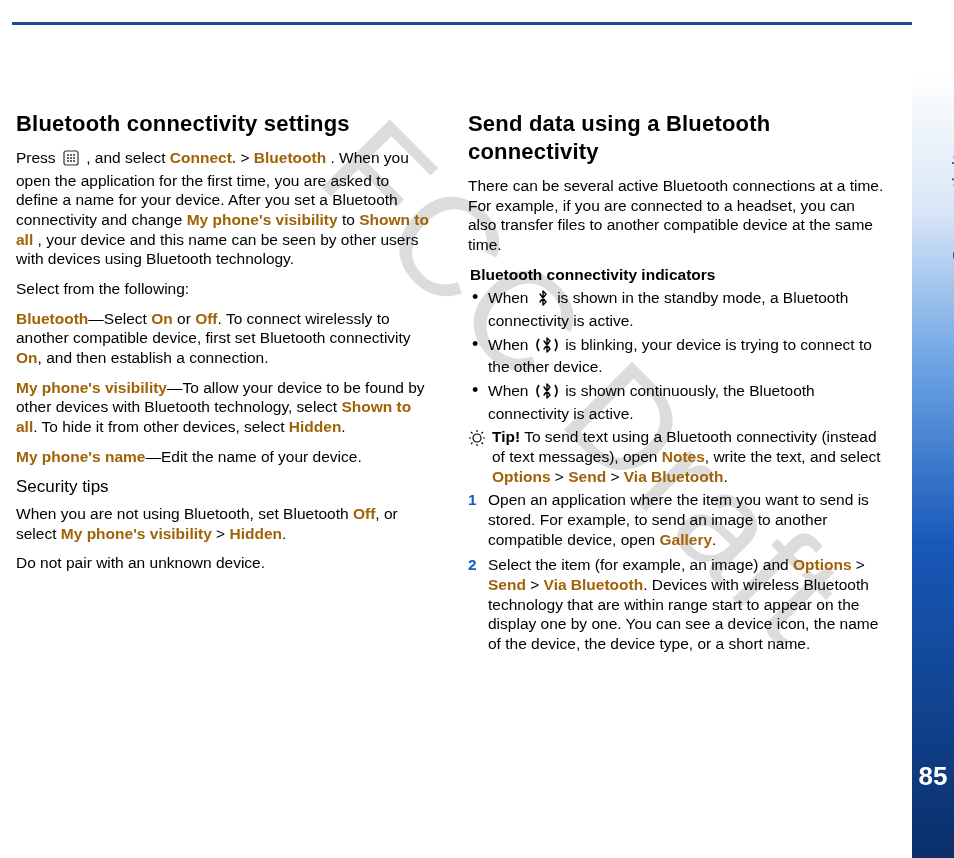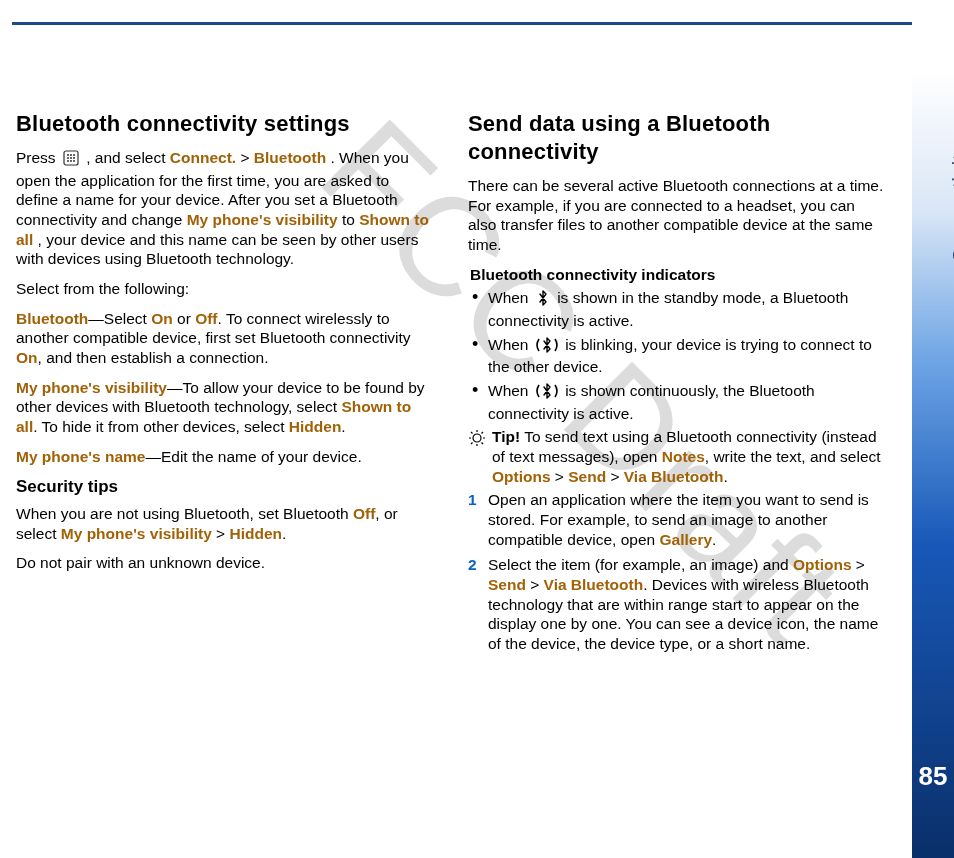--- a/index.html
+++ b/index.html
@@ -4,21 +4,21 @@
 <style>
   * { box-sizing: border-box; margin: 0; padding: 0; }
   html, body { width: 954px; height: 858px; font-family: "Segoe UI", Arial, sans-serif; color: #000; background: #fff; }
   .page { position: relative; width: 954px; height: 858px; padding: 0; }
   .topbar { position: absolute; top: 22px; right: 42px; width: 900px; height: 3px; background: #1e4a8a; }
   .sidebar { position: absolute; top: 28px; right: 0; width: 42px; height: 832px; background: linear-gradient(to top, #0a2f69 0%, #1858b8 38%, #6ea5e5 60%, #d9e6f6 78%, #ffffff 95%); }
   .side-label { position: absolute; right: 6px; top: 115px; transform: rotate(-90deg); transform-origin: right top; font-size: 21px; color: #243b6b; letter-spacing: 0.5px; font-weight: 400; }
   .page-num { position: absolute; right: 4px; bottom: 68px; width: 34px; text-align: center; color: #fff; font-weight: 700; font-size: 26px; }
   .content { position: absolute; top: 110px; left: 16px; width: 870px; height: 650px; columns: 2; column-gap: 34px; column-fill: auto; font-size: 15.5px; line-height: 1.27; }
   .content h2 { font-size: 22px; font-weight: 700; margin-bottom: 10px; letter-spacing: 0.2px; }
-  .content h3 { font-size: 17px; font-weight: 700; margin: 10px 0 6px; }
+  .content h3 { font-size: 17px; font-weight: 400; margin: 10px 0 6px; }
   .content h4 { font-size: 15.5px; font-weight: 700; margin: 10px 0 4px 2px; }
   .content p { margin: 0 0 10px 0; }
   .link { color: #a16207; font-weight: 700; }
   .icon { display: inline-block; vertical-align: -3px; margin: 0 3px; }
   ul.bullets { list-style: none; margin: 0 0 4px 0; }
   ul.bullets li { position: relative; padding-left: 20px; margin-bottom: 4px; }
   ul.bullets li::before { content: "•"; position: absolute; left: 4px; font-size: 18px; line-height: 1; top: 0; }
   ol.steps { list-style: none; margin: 4px 0 0 0; }
   ol.steps li { position: relative; padding-left: 20px; margin-bottom: 6px; }
   ol.steps li .num { position: absolute; left: 0; font-weight: 700; color: #0a63c4; }

